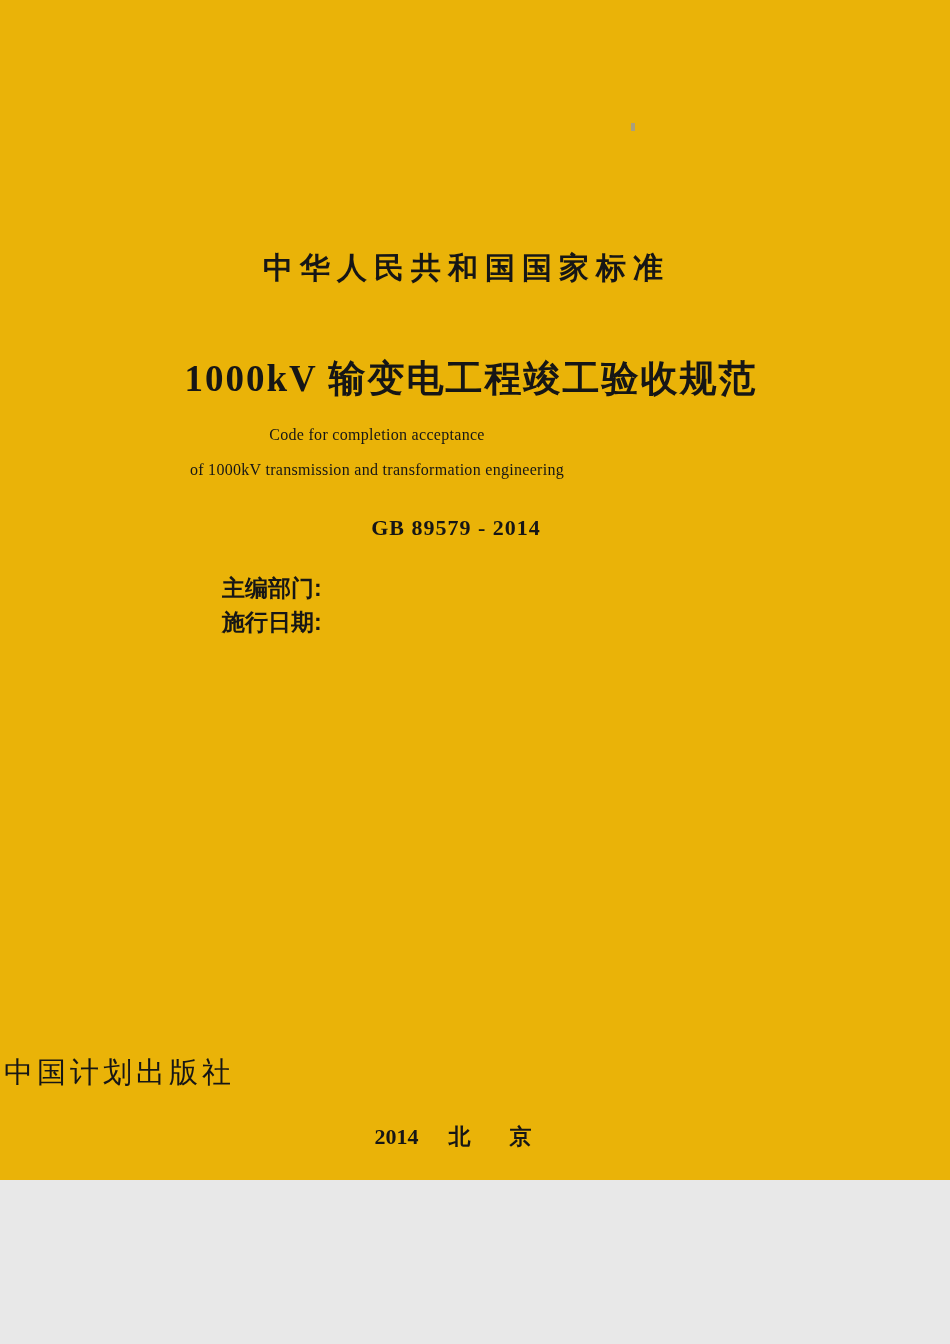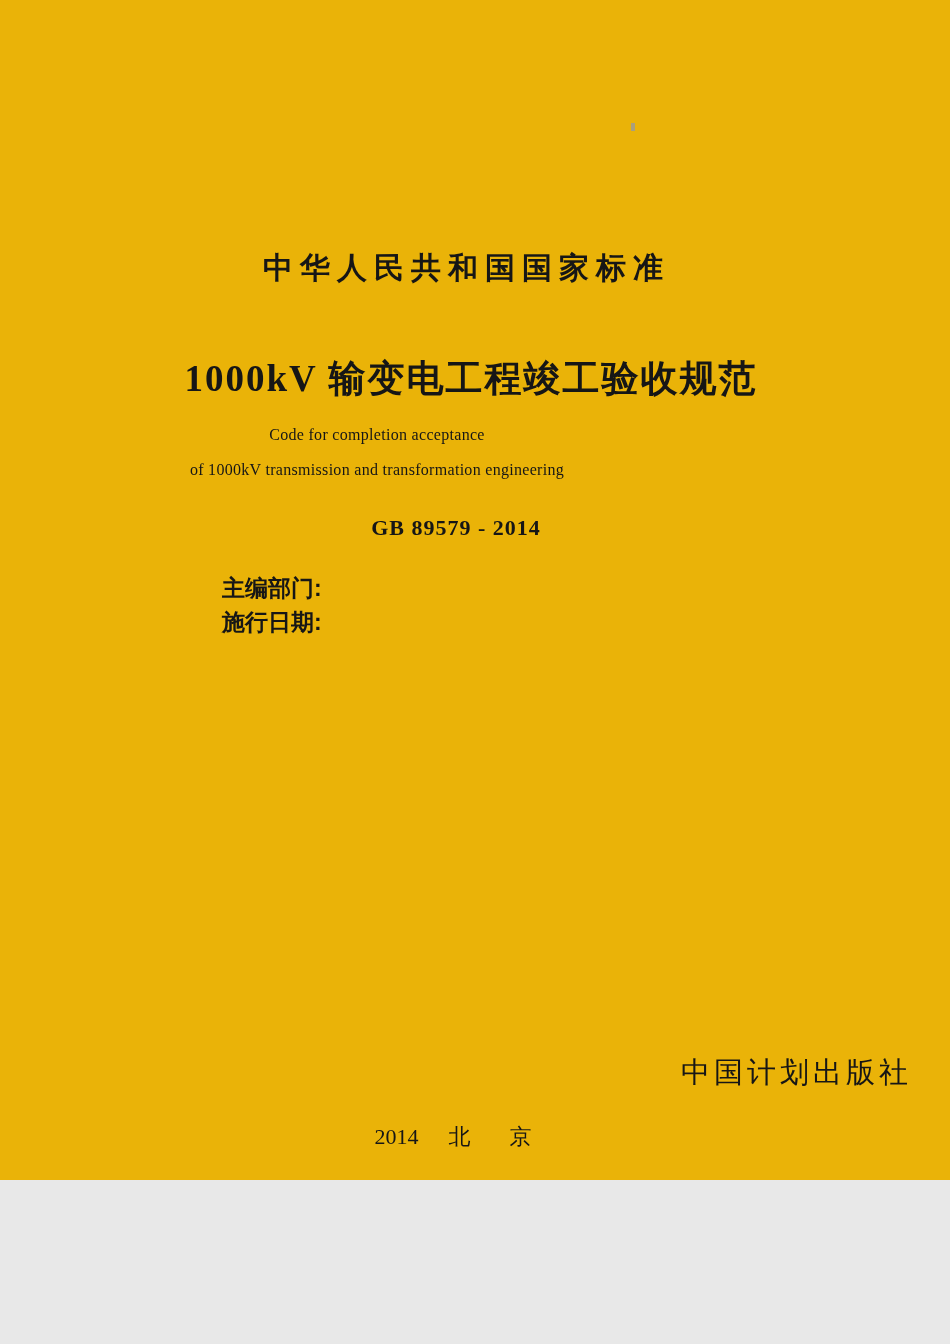--- a/index.html
+++ b/index.html
@@ -91,34 +91,34 @@
     display: block;
     text-align: justify;
     text-align-last: justify;
     white-space: normal;
   }
   .publisher {
     position: absolute;
     left: 0;
     top: 1055px;
     width: 912px;
-    text-align: right;
+    text-align: left;
     font-size: 29px;
     letter-spacing: 4px;
     text-indent: 4px;
     line-height: 34px;
     white-space: pre;
   }
   .imprint {
     position: absolute;
     left: 0;
     top: 1124px;
     width: 906px;
     text-align: center;
-    font-weight: normal;
+    font-weight: bold;
     font-size: 22px;
     line-height: 26px;
   }
   .imprint .bei { margin-left: 30px; }
   .imprint .jing { margin-left: 39px; }
 </style>
 </head>
 <body>
 
 <div class="page">

